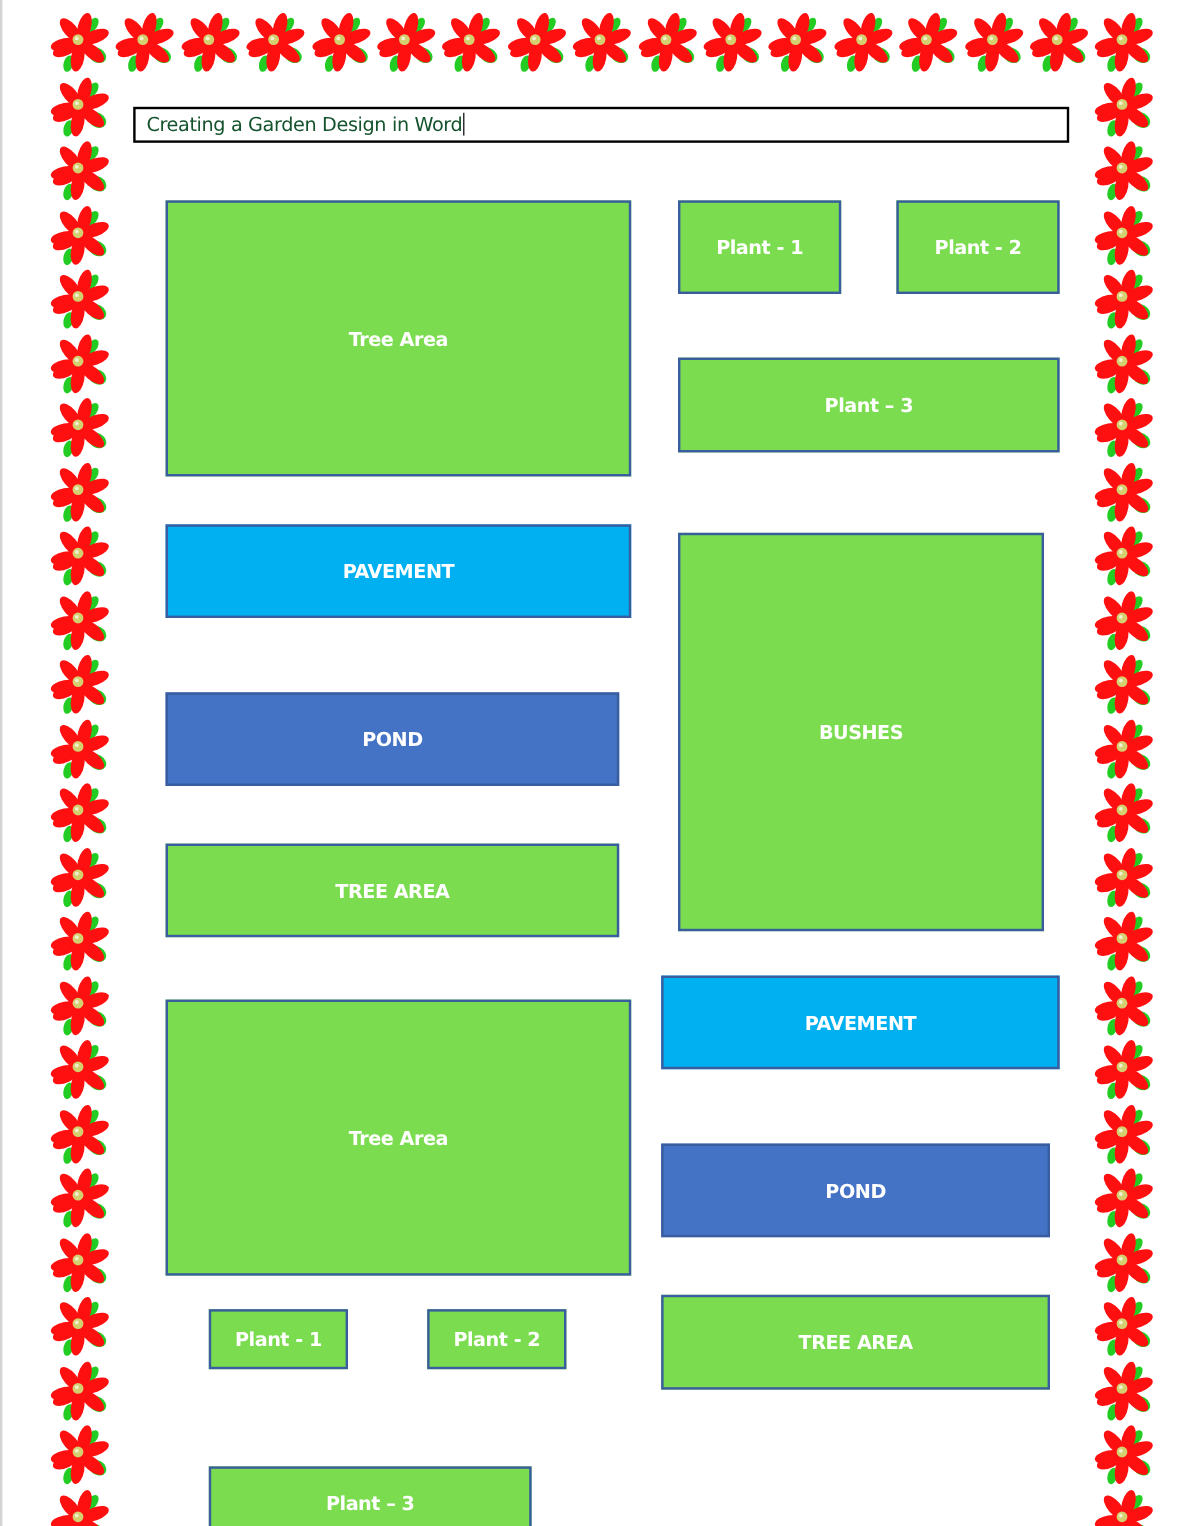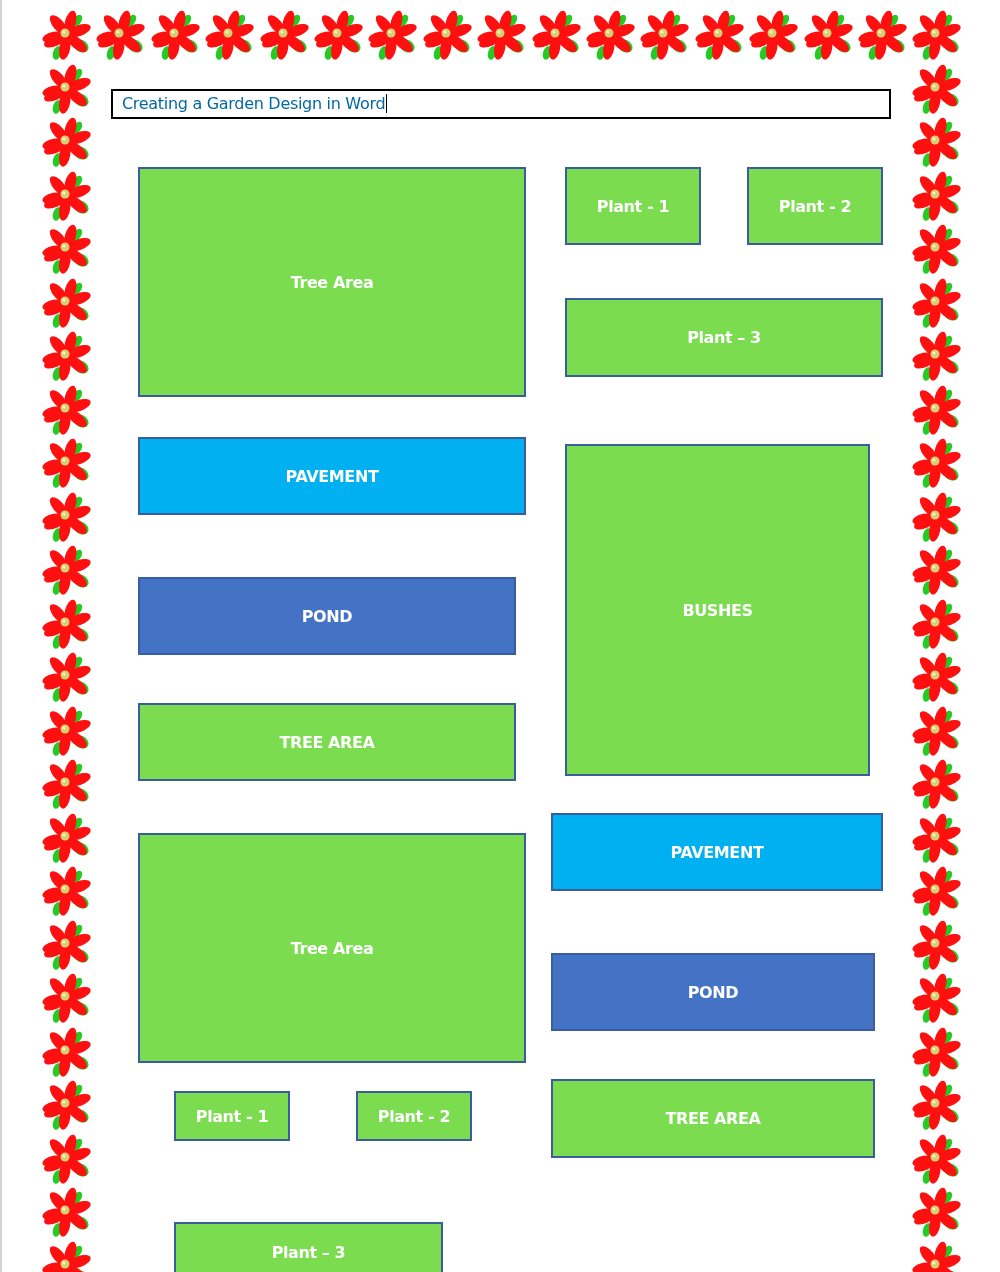--- a/index.html
+++ b/index.html
@@ -8,21 +8,21 @@
     background:#ffffff;
     font-family: "Liberation Sans", "DejaVu Sans", sans-serif;
   }
   .page-edge { position:absolute; left:0; top:0; width:2px; height:1272px; background:#d4d4d4; }
   .flower { position:absolute; width:52px; height:52px; }
   .title-box {
     position:absolute; left:111px; top:89px; width:776px; height:26px;
     border:2px solid #000; background:#fff; box-sizing:content-box;
   }
   .title-text {
-    position:absolute; left:9px; top:3px; font-size:16px; color:#0369a1;
+    position:absolute; left:9px; top:3px; font-size:16px; color:#14532d;
     font-family: "DejaVu Sans", sans-serif; letter-spacing:-0.3px;
   }
   .caret { display:inline-block; width:1px; height:19px; background:#000; vertical-align:-4px; margin-left:1px; }
   .shape {
     position:absolute; box-sizing:border-box;
     border:2px solid #3A5DA0;
     display:flex; align-items:center; justify-content:center;
     color:#ffffff; font-size:16px; font-weight:bold;
     font-family: "DejaVu Sans", sans-serif;
     letter-spacing:-0.4px;

